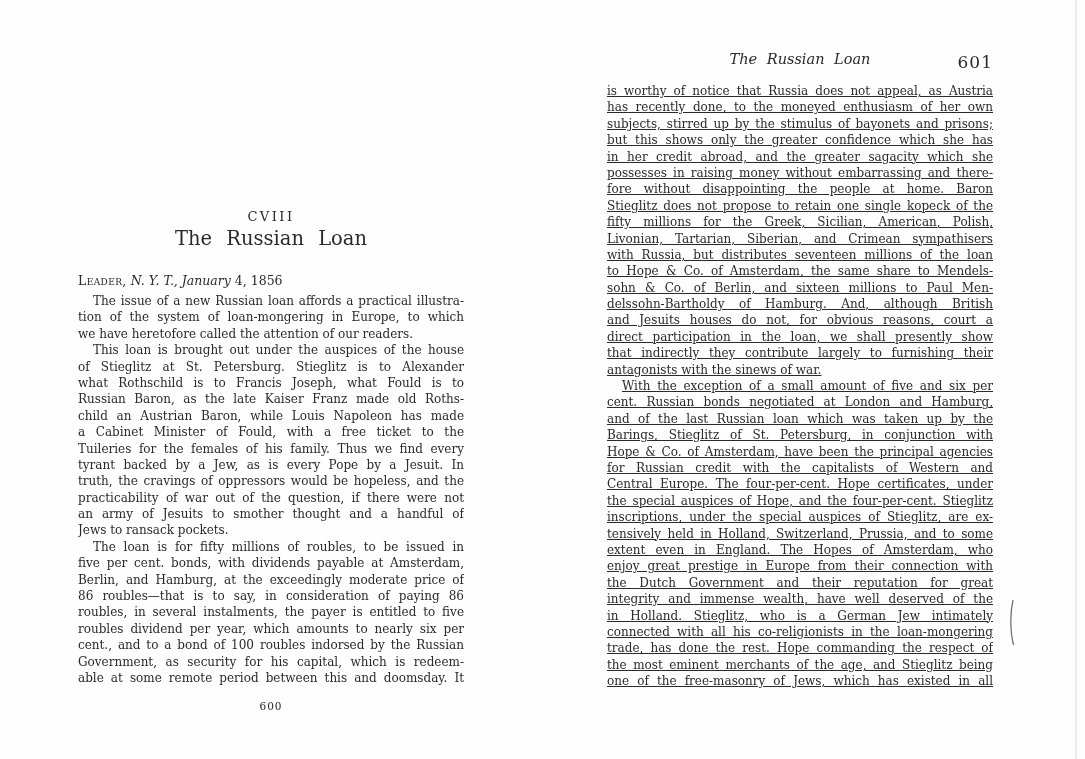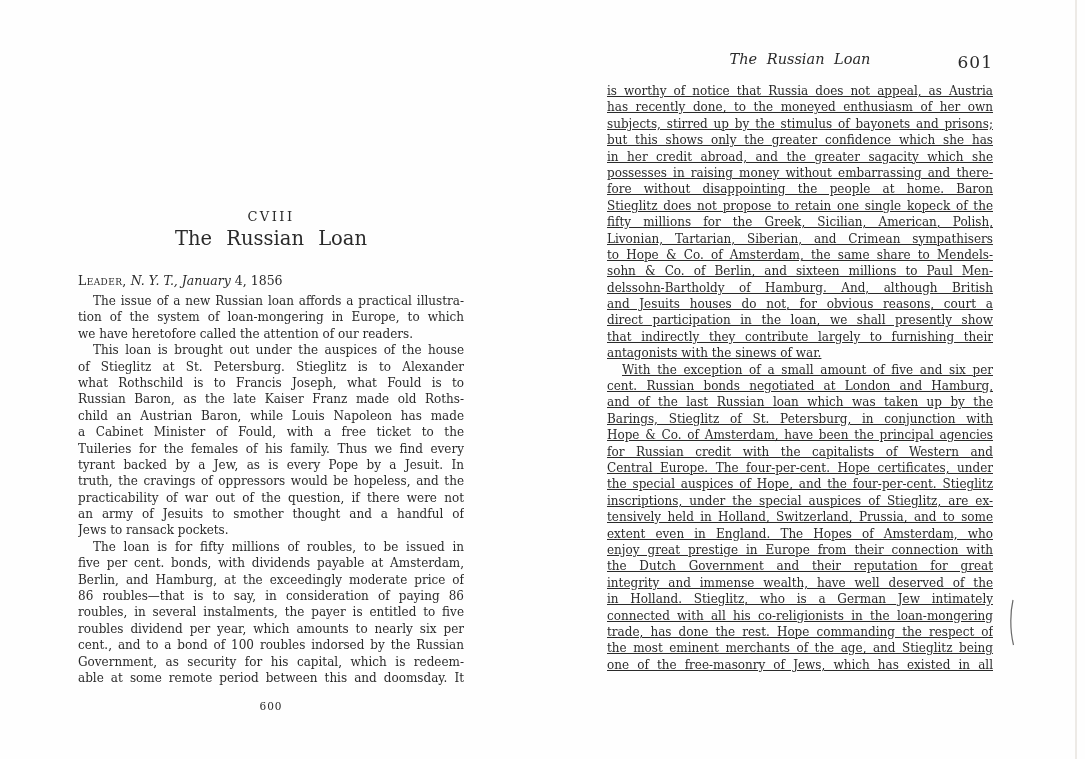--- a/index.html
+++ b/index.html
@@ -94,20 +94,21 @@
         <div class="bline">is worthy of notice that Russia does not appeal, as Austria</div>
         <div class="bline">has recently done, to the moneyed enthusiasm of her own</div>
         <div class="bline">subjects, stirred up by the stimulus of bayonets and prisons;</div>
         <div class="bline">but this shows only the greater confidence which she has</div>
         <div class="bline">in her credit abroad, and the greater sagacity which she</div>
         <div class="bline">possesses in raising money without embarrassing and there-</div>
         <div class="bline">fore without disappointing the people at home. Baron</div>
         <div class="bline">Stieglitz does not propose to retain one single kopeck of the</div>
         <div class="bline">fifty millions for the Greek, Sicilian, American, Polish,</div>
         <div class="bline">Livonian, Tartarian, Siberian, and Crimean sympathisers</div>
+        <div class="bline">with Russia, but distributes seventeen millions of the loan</div>
         <div class="bline">to Hope &amp; Co. of Amsterdam, the same share to Mendels-</div>
         <div class="bline">sohn &amp; Co. of Berlin, and sixteen millions to Paul Men-</div>
         <div class="bline">delssohn-Bartholdy of Hamburg. And, although British</div>
         <div class="bline">and Jesuits houses do not, for obvious reasons, court a</div>
         <div class="bline">direct participation in the loan, we shall presently show</div>
         <div class="bline">that indirectly they contribute largely to furnishing their</div>
         <div class="bline unjust">antagonists with the sinews of war.</div>
       </div>
       <div class="para">
         <div class="bline ind">With the exception of a small amount of five and six per</div>

